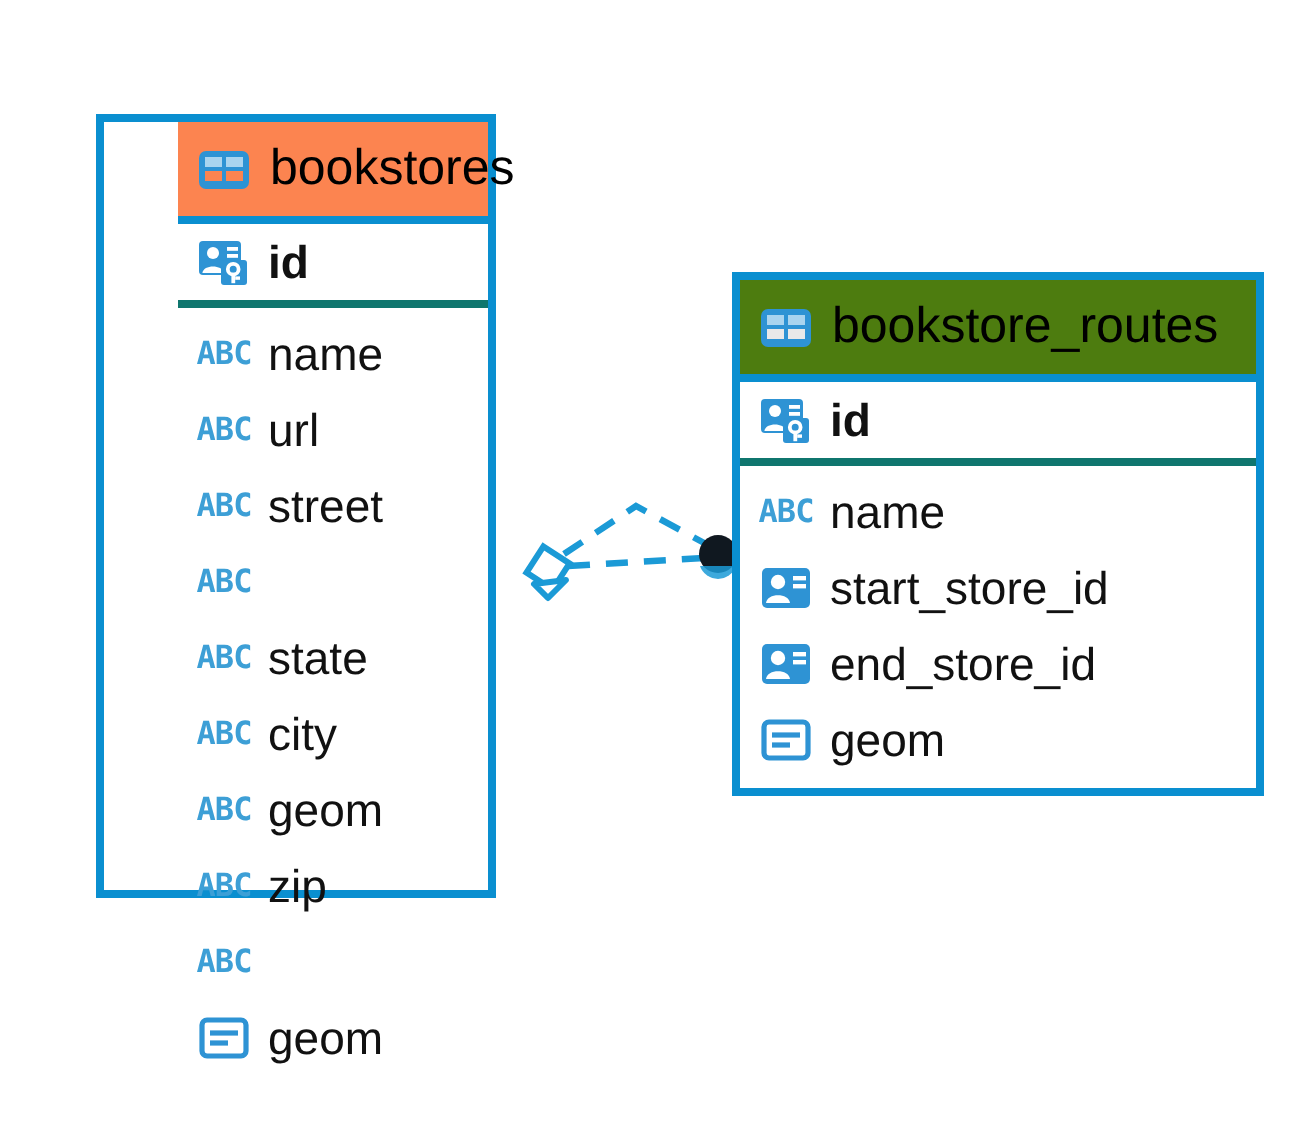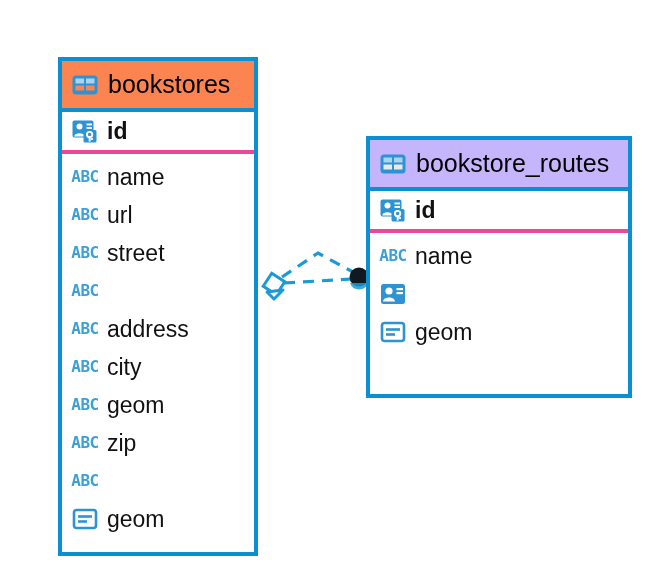--- a/index.html
+++ b/index.html
@@ -22,30 +22,30 @@
   .ent-header{
     box-sizing:border-box;
     height:51px;
     display:flex;
     align-items:center;
     padding-left:9px;
     gap:9px;
     border-bottom:4px solid #0a8fd0;
   }
   .ent-header.orange{background:#fc8450;}
-  .ent-header.grey{background:#c4b5fd;}
+  .ent-header.grey{background:#4d7c0f;}
   .ent-title{
     font-size:25px;
     color:#000000;
     line-height:1;
     white-space:nowrap;
   }
   .pk-block{
     box-sizing:border-box;
-    border-bottom:4px solid #ec4899;
+    border-bottom:4px solid #0f766e;
   }
   .field-block{box-sizing:border-box;padding:4px 0 6px 0;}
   .row{
     display:flex;
     align-items:center;
     gap:8px;
     padding-left:9px;
     height:38px;
   }
   .row .fname{
@@ -92,21 +92,21 @@
     <g transform="translate(274,284) rotate(-12)">
       <path d="M 0 -11 L 11 0 L 0 11 L -11 0 Z" fill="#ffffff" stroke="#1b9ad6" stroke-width="3"></path>
     </g>
 
     <path d="M 267 292 L 283 290 L 274 299 Z" fill="#ffffff" stroke="#1b9ad6" stroke-width="3" stroke-linejoin="round"></path>
 
     <circle cx="359" cy="277" r="9.5" fill="#101820"></circle>
     <path d="M 350 283 A 9.5 9.5 0 0 0 368 283 Z" fill="#1b9ad6" opacity="0.85"></path>
   </svg>
 
-  <div class="entity" id="entity-0" style="left:58px;top:57px;width:200px;height:499px;">
+  <div class="entity" id="entity-0" style="left:48px;top:57px;width:200px;height:392px;padding-left:37px;">
 
     <div class="ent-header orange">
       <span class="ico">
         <svg viewBox="0 0 28 28" xmlns="http://www.w3.org/2000/svg">
           <rect x="1.5" y="4.5" width="25" height="19" rx="3.5" ry="3.5" fill="#2e93d4"></rect>
           <rect x="4.5" y="7.5" width="8.5" height="5" fill="#a9d4ef"></rect>
           <rect x="15" y="7.5" width="8.5" height="5" fill="#a9d4ef"></rect>
           <rect x="4.5" y="14.5" width="8.5" height="5" fill="#fc8450"></rect>
           <rect x="15" y="14.5" width="8.5" height="5" fill="#fc8450"></rect>
         </svg>
@@ -145,21 +145,21 @@
         </div>
         <div class="row">
           <span class="ico-abc">ABC</span>
           <span class="fname">street</span>
         </div>
         <div class="row">
           <span class="ico-abc">ABC</span>
         </div>
         <div class="row">
           <span class="ico-abc">ABC</span>
-          <span class="fname">address</span>
+          <span class="fname">state</span>
         </div>
         <div class="row">
           <span class="ico-abc">ABC</span>
           <span class="fname">city</span>
         </div>
         <div class="row">
           <span class="ico-abc">ABC</span>
           <span class="fname">geom</span>
         </div>
         <div class="row">
@@ -225,20 +225,33 @@
         <div class="row">
           <span class="ico">
             <svg viewBox="0 0 28 28" xmlns="http://www.w3.org/2000/svg">
               <rect x="2" y="4" width="24" height="20" rx="2.5" ry="2.5" fill="#2e93d4"></rect>
               <circle cx="10" cy="11" r="3.6" fill="#ffffff"></circle>
               <path d="M 4 21.5 C 4.5 16.3 15.5 16.3 16 21.5 Z" fill="#ffffff"></path>
               <rect x="17.5" y="8" width="6.5" height="2.2" fill="#ffffff"></rect>
               <rect x="17.5" y="12" width="6.5" height="2.2" fill="#ffffff"></rect>
             </svg>
           </span>
+          <span class="fname">start_store_id</span>
+        </div>
+        <div class="row">
+          <span class="ico">
+            <svg viewBox="0 0 28 28" xmlns="http://www.w3.org/2000/svg">
+              <rect x="2" y="4" width="24" height="20" rx="2.5" ry="2.5" fill="#2e93d4"></rect>
+              <circle cx="10" cy="11" r="3.6" fill="#ffffff"></circle>
+              <path d="M 4 21.5 C 4.5 16.3 15.5 16.3 16 21.5 Z" fill="#ffffff"></path>
+              <rect x="17.5" y="8" width="6.5" height="2.2" fill="#ffffff"></rect>
+              <rect x="17.5" y="12" width="6.5" height="2.2" fill="#ffffff"></rect>
+            </svg>
+          </span>
+          <span class="fname">end_store_id</span>
         </div>
         <div class="row">
           <span class="ico">
             <svg viewBox="0 0 28 28" xmlns="http://www.w3.org/2000/svg">
               <rect x="3" y="5" width="22" height="18" rx="2.5" ry="2.5" fill="none" stroke="#2e93d4" stroke-width="2.6"></rect>
               <rect x="7" y="10.2" width="14" height="2.6" fill="#2e93d4"></rect>
               <rect x="7" y="15.2" width="9" height="2.6" fill="#2e93d4"></rect>
             </svg>
           </span>
           <span class="fname">geom</span>

